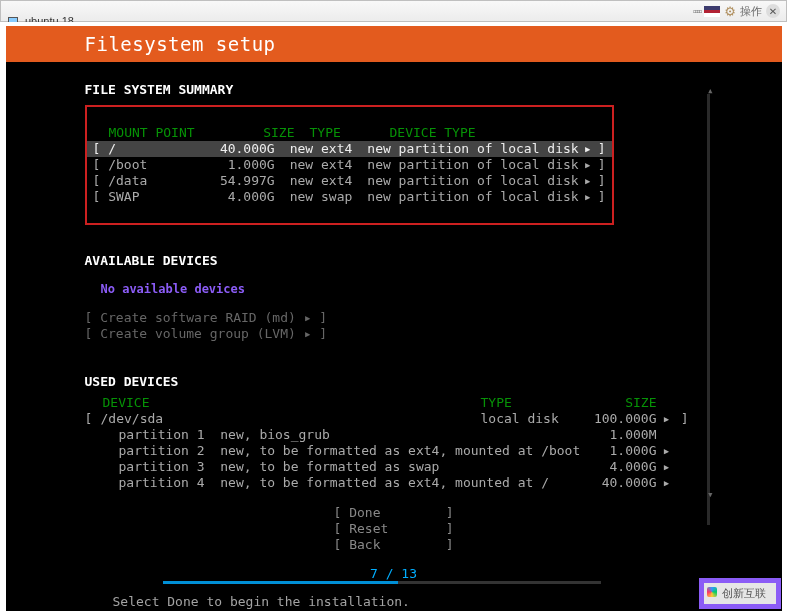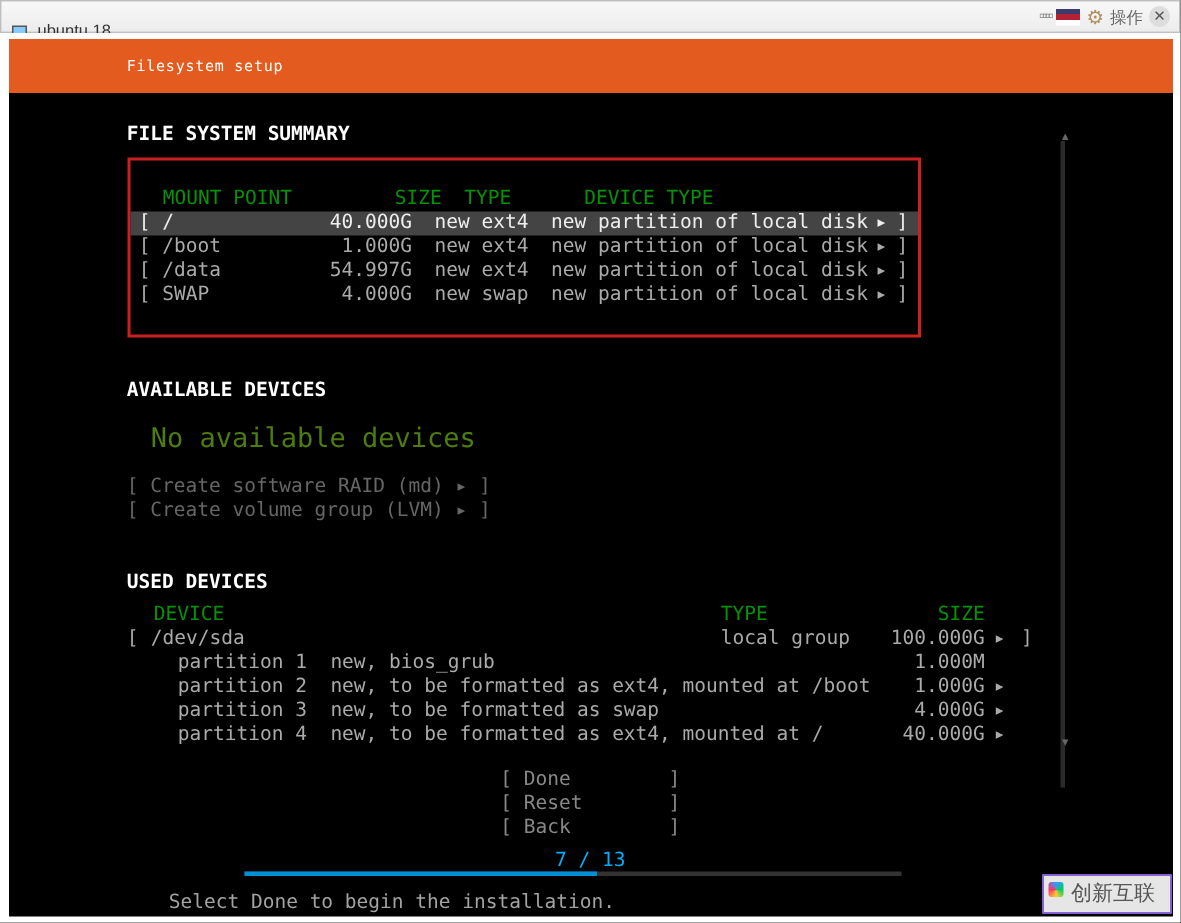--- a/index.html
+++ b/index.html
@@ -46,21 +46,21 @@
     margin: 0 auto;
     position: relative;
   }
   .header-bar {
     background: #e35b1e;
     color: #fff;
     height: 36px;
     display: flex;
     align-items: center;
     padding-left: 79px;
-    font-size: 10px;
+    font-size: 19px;
     font-weight: normal;
     letter-spacing: 0.5px;
   }
   .content {
     padding: 20px 0 0 0;
     position: relative;
   }
   .section-title {
     color: #fff;
     margin-left: 79px;
@@ -88,21 +88,21 @@
   .cell { display: inline-block; }
   .c-open { width: 16px; }
   .c-mount { width: 120px; }
   .c-size { width: 66px; text-align: right; }
   .c-type { width: 80px; padding-left: 15px;}
   .c-dev { flex: 1; padding-left: 15px;}
   .c-arrow { width: 20px; text-align: center; }
   .c-close { width: 10px; text-align: right; }
 
   .avail-block { margin-top: 28px; }
-  .avail-text { margin-left: 95px; color: #4d7c0f; margin-top: 14px; margin-bottom: 14px; font-size: 18px;}
+  .avail-text { margin-left: 95px; color: #8b5cf6; margin-top: 14px; margin-bottom: 14px; font-size: 12px; font-weight: bold;}
   .create-line { margin-left: 79px; color: #666; font-size: 13px; line-height: 16px;}
 
   .used-block { margin-top: 32px; }
   .used-table { margin-left: 79px; margin-top: 6px; width: 608px; }
   .urow {
     display: flex;
     white-space: pre;
     height: 16px;
     line-height: 16px;
     font-size: 13px;
@@ -164,23 +164,23 @@
   .scroll-up { top: 58px; }
   .scroll-dn { bottom: 110px; }
 
   .watermark {
     position: absolute;
     right: 6px;
     bottom: 6px;
     background: rgba(255,255,255,0.9);
     color: #555;
     font-family: sans-serif;
-    font-size: 14px;
+    font-size: 11px;
     padding: 3px 10px 3px 18px;
-    border: 1px solid #8b5cf6;
+    border: 5px solid #8b5cf6;
   }
   .watermark::before {
     content: "";
     position: absolute;
     left: 3px; top: 4px;
     width: 10px; height: 10px;
     background: conic-gradient(#39f, #0c6, #fc3, #f36, #39f);
     border-radius: 2px;
   }
 </style>
@@ -278,21 +278,21 @@
             <span class="uc-open"> </span>
             <span class="uc-dev" style="padding-left:2px;">DEVICE</span>
             <span class="uc-type">TYPE</span>
             <span class="uc-size">SIZE</span>
             <span class="uc-arrow"> </span>
             <span class="uc-close"> </span>
           </div>
           <div class="urow">
             <span class="uc-open">[ </span>
             <span class="uc-dev">/dev/sda</span>
-            <span class="uc-type">local group</span>
+            <span class="uc-type">local disk</span>
             <span class="uc-size">100.000G</span>
             <span class="uc-arrow">▸</span>
             <span class="uc-close">]</span>
           </div>
           <div class="urow">
             <span class="uc-open"> </span>
             <span class="uc-dev indent"><span>partition 1</span>  <span>new, bios_grub</span></span>
             <span class="uc-type"></span>
             <span class="uc-size">1.000M</span>
             <span class="uc-arrow"> </span>

